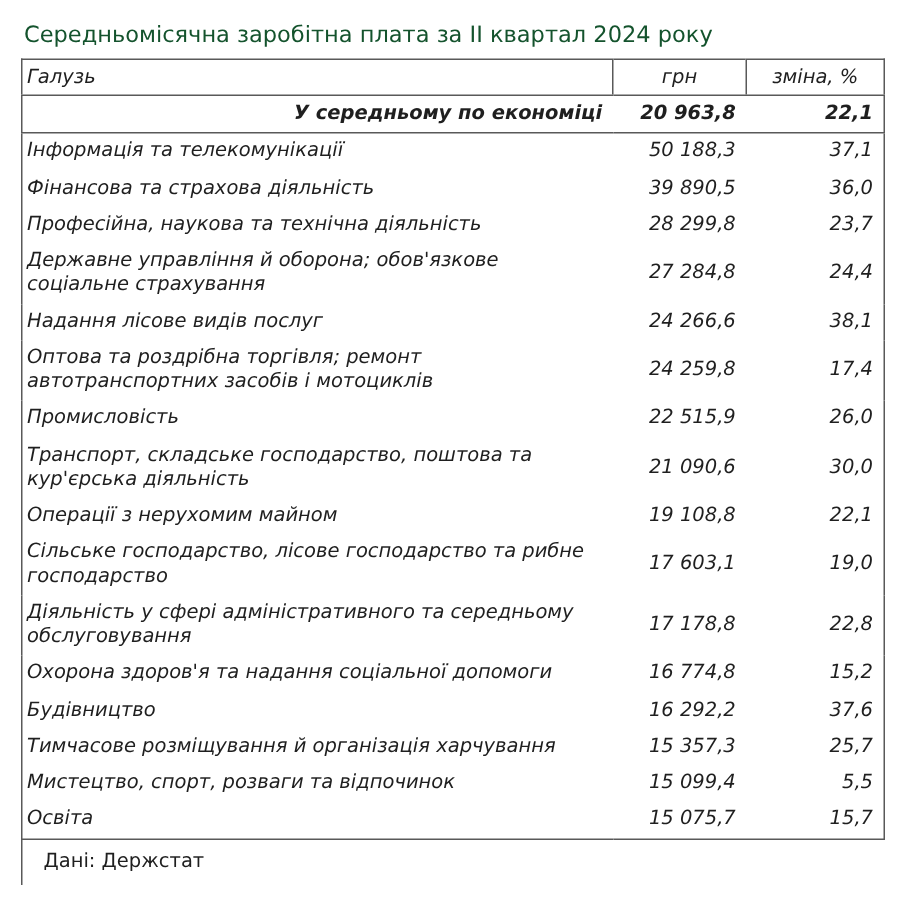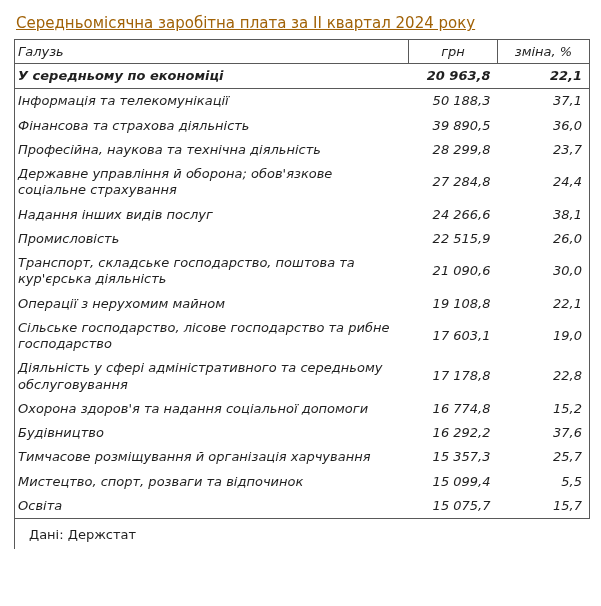--- a/index.html
+++ b/index.html
@@ -14,23 +14,22 @@
     color: #1f1f1f;
     overflow: hidden;
   }
   .page {
     padding: 14px 0 0 14px;
   }
   .title {
     font-size: 15px;
     font-weight: normal;
     margin: 0 0 7px 2px;
-    color: #a16207;
+    color: #14532d;
     white-space: nowrap;
-    text-decoration: underline;
   }
   table.salary {
     border-collapse: collapse;
     table-layout: fixed;
     width: 575px;
     font-size: 13px;
     border: 1px solid #595959;
     font-style: italic;
   }
   col.c-ind    { width: 394px; }
@@ -55,20 +54,21 @@
     line-height: 1.25;
     vertical-align: middle;
   }
   tbody td.num {
     text-align: right;
     white-space: nowrap;
   }
   tr.total td {
     font-weight: bold;
     border-bottom: 1px solid #595959;
+    text-align: right;
   }
   .source {
     width: 575px;
     box-sizing: border-box;
     height: 30px;
     border-left: 1px solid #595959;
     display: flex;
     align-items: center;
     padding-left: 14px;
     font-size: 13px;
@@ -113,23 +113,28 @@
         <td>Професійна, наукова та технічна діяльність</td>
         <td class="num">28 299,8</td>
         <td class="num">23,7</td>
       </tr>
       <tr>
         <td>Державне управління й оборона; обов'язкове соціальне страхування</td>
         <td class="num">27 284,8</td>
         <td class="num">24,4</td>
       </tr>
       <tr>
-        <td>Надання інших видів послуг</td>
+        <td>Надання лісове видів послуг</td>
         <td class="num">24 266,6</td>
         <td class="num">38,1</td>
+      </tr>
+      <tr>
+        <td>Оптова та роздрібна торгівля; ремонт автотранспортних засобів і мотоциклів</td>
+        <td class="num">24 259,8</td>
+        <td class="num">17,4</td>
       </tr>
       <tr>
         <td>Промисловість</td>
         <td class="num">22 515,9</td>
         <td class="num">26,0</td>
       </tr>
       <tr>
         <td>Транспорт, складське господарство, поштова та кур'єрська діяльність</td>
         <td class="num">21 090,6</td>
         <td class="num">30,0</td>

